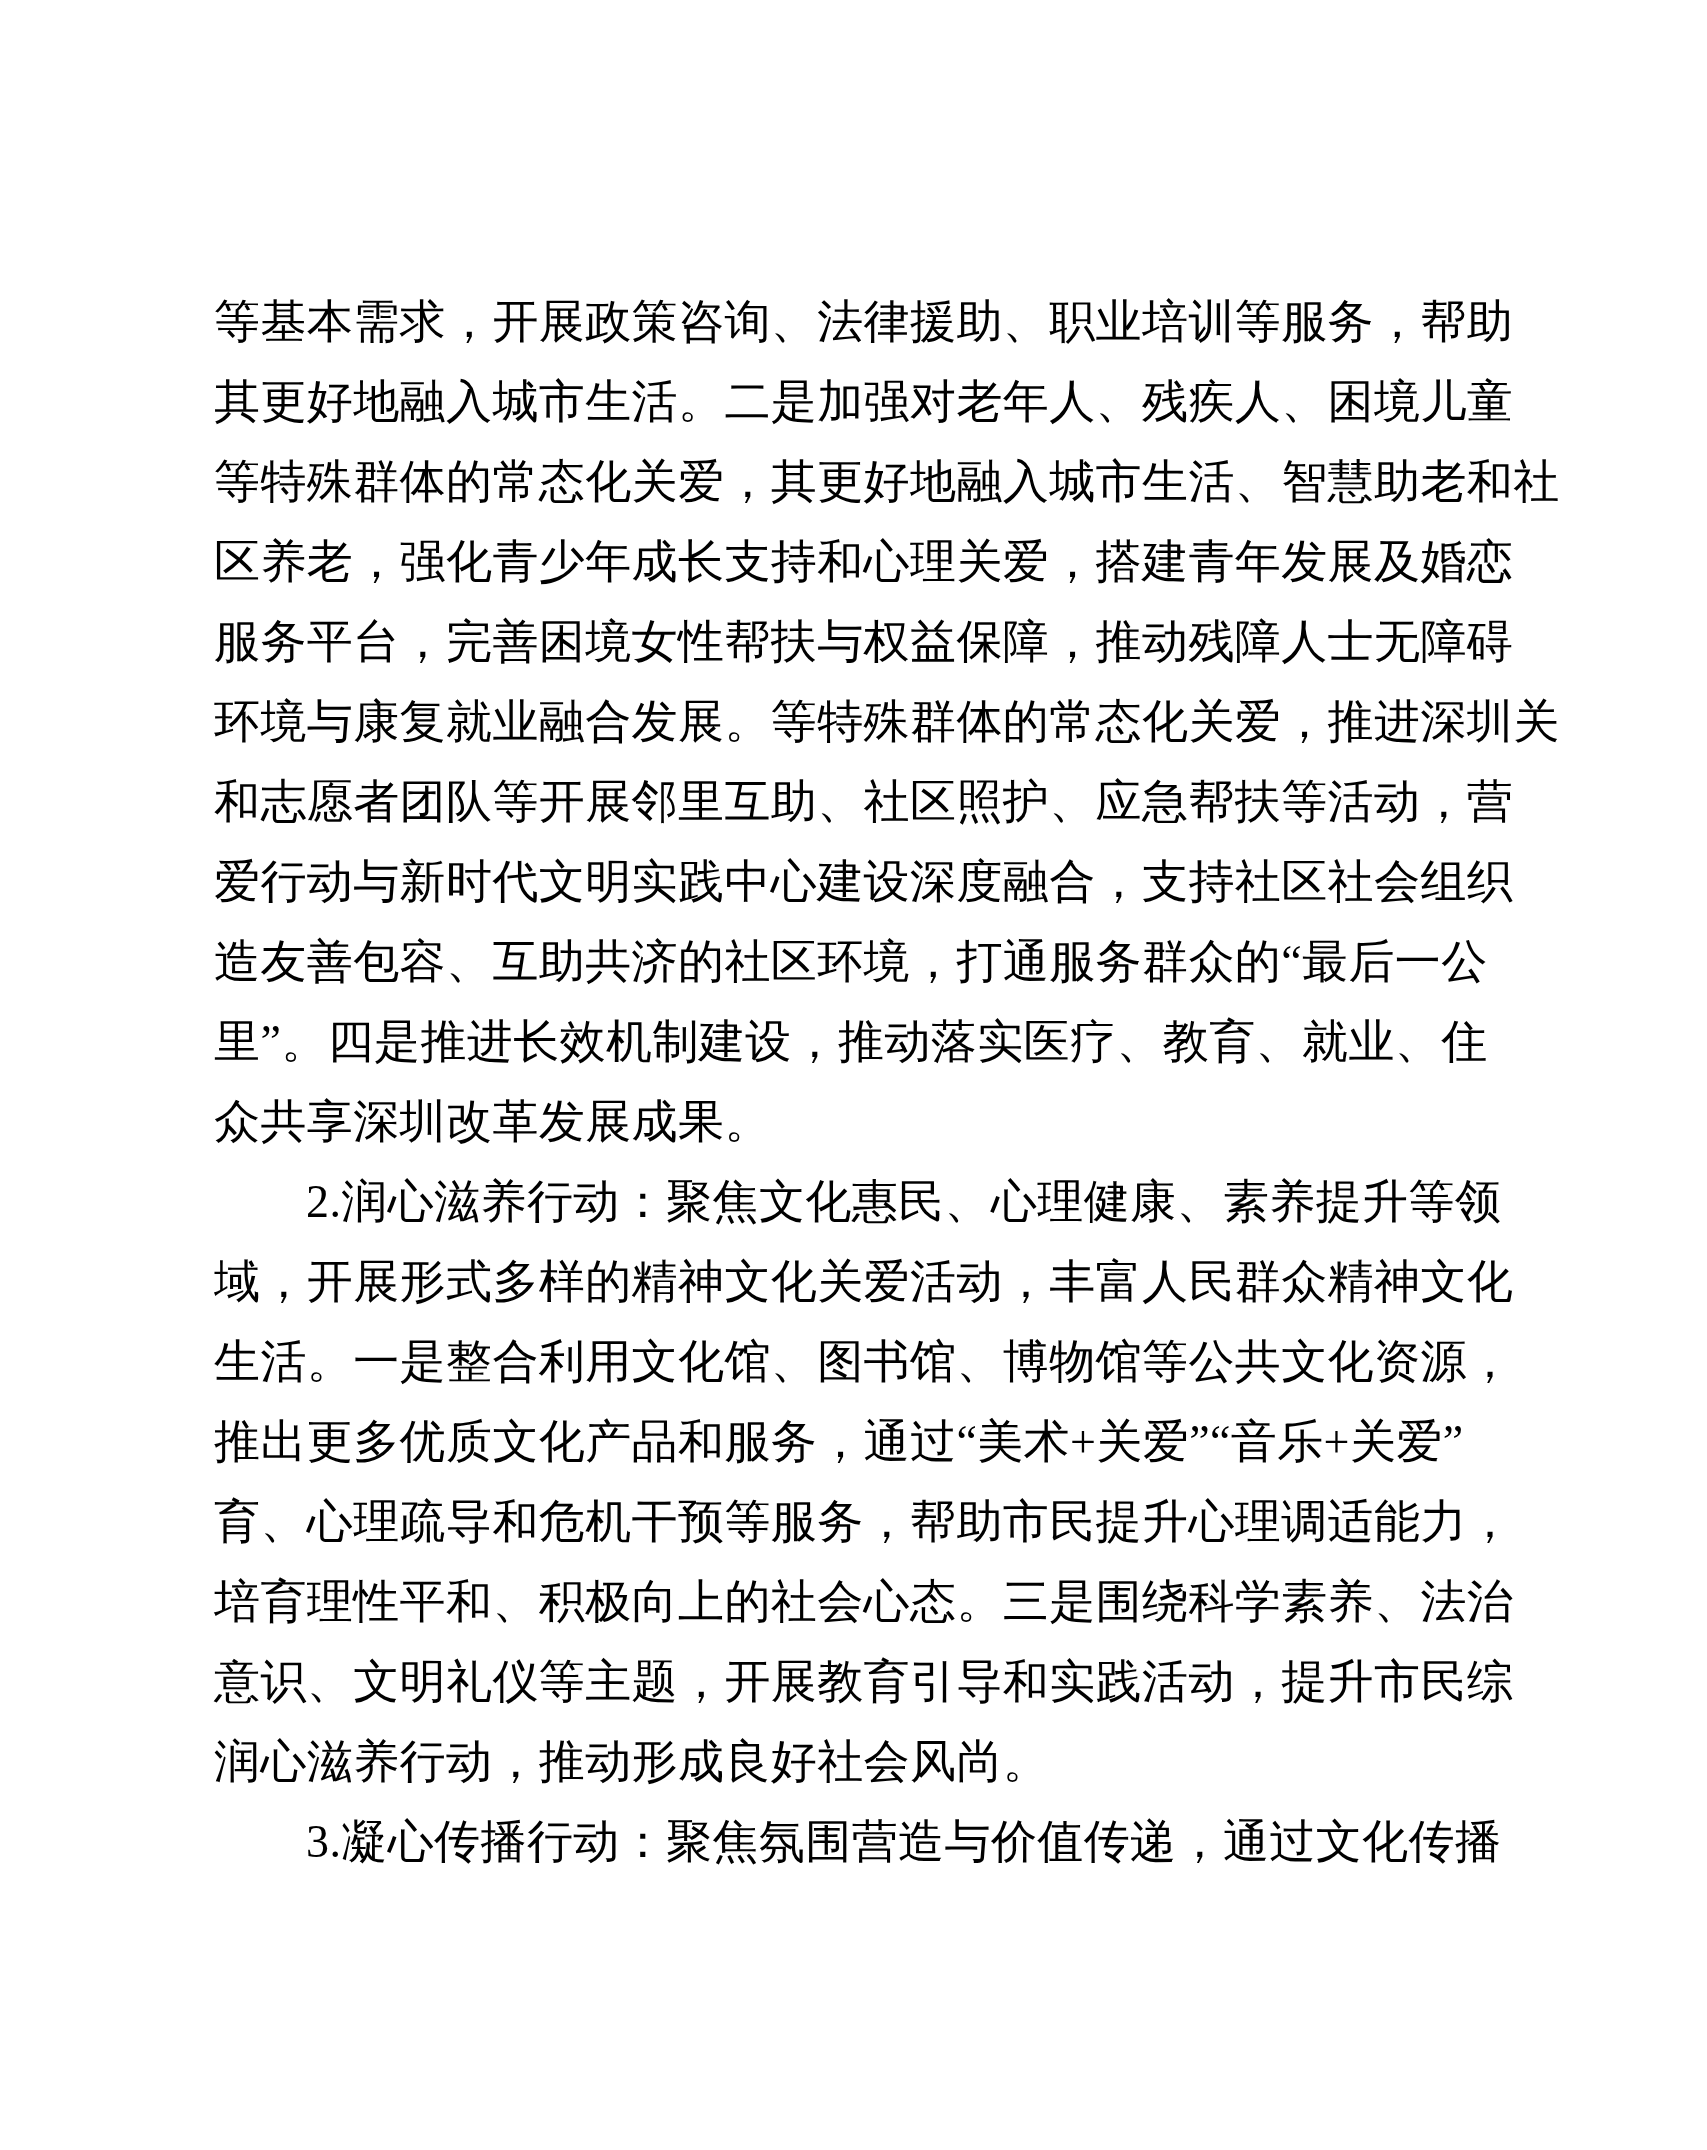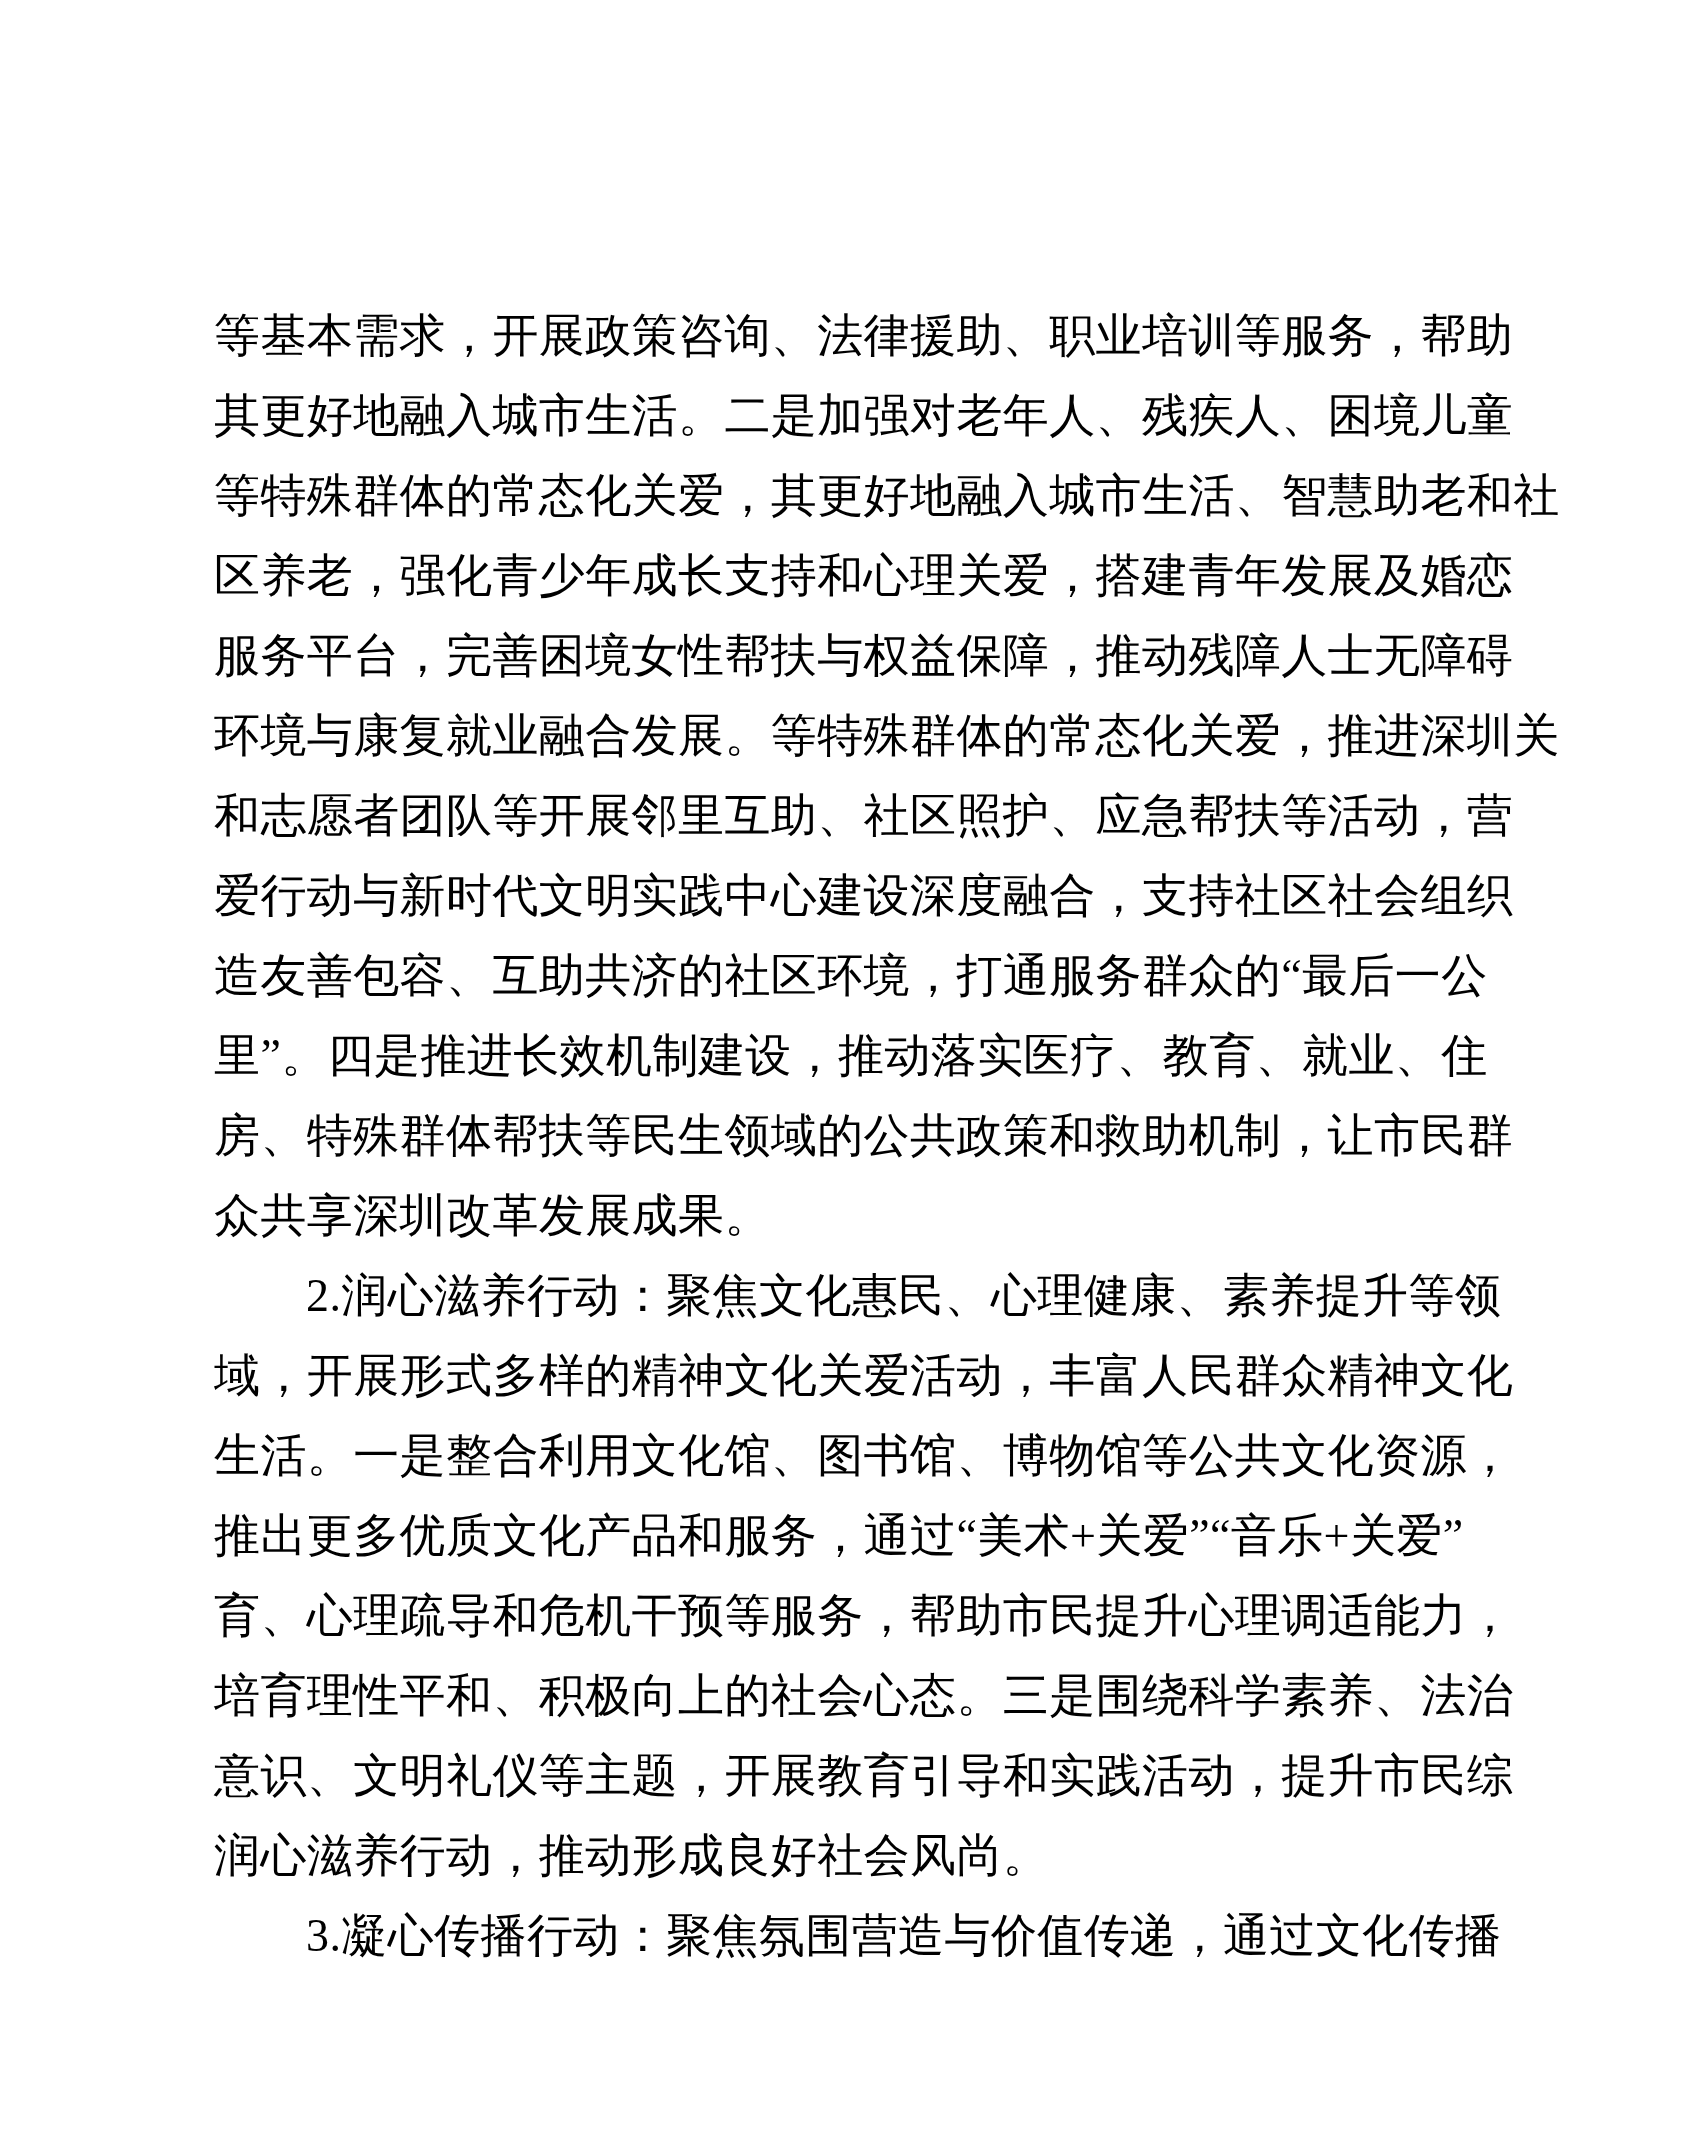--- a/index.html
+++ b/index.html
@@ -15,21 +15,21 @@
     overflow: hidden;
   }
   .page {
     position: absolute;
     inset: 0;
     background: #ffffff;
   }
   .content {
     position: absolute;
     left: 214px;
-    top: 296px;
+    top: 282px;
     width: 1303px;
     color: #000000;
   }
   .line {
     font-size: 46px;
     line-height: 80px;
     height: 80px;
     white-space: nowrap;
     letter-spacing: 0.4px;
     color: #000000;
@@ -47,21 +47,20 @@
       <div class="line">等基本需求，开展政策咨询、法律援助、职业培训等服务，帮助</div>
       <div class="line">其更好地融入城市生活。二是加强对老年人、残疾人、困境儿童</div>
       <div class="line">等特殊群体的常态化关爱，其更好地融入城市生活、智慧助老和社</div>
       <div class="line">区养老，强化青少年成长支持和心理关爱，搭建青年发展及婚恋</div>
       <div class="line">服务平台，完善困境女性帮扶与权益保障，推动残障人士无障碍</div>
       <div class="line">环境与康复就业融合发展。等特殊群体的常态化关爱，推进深圳关</div>
       <div class="line">和志愿者团队等开展邻里互助、社区照护、应急帮扶等活动，营</div>
       <div class="line">爱行动与新时代文明实践中心建设深度融合，支持社区社会组织</div>
       <div class="line">造友善包容、互助共济的社区环境，打通服务群众的“最后一公</div>
       <div class="line">里”。四是推进长效机制建设，推动落实医疗、教育、就业、住</div>
-      <div class="line">房、特殊群体帮扶等民生领域的公共政策和救助机制，让市民群</div>
       <div class="line">众共享深圳改革发展成果。</div>
       <div class="line indent">2.润心滋养行动：聚焦文化惠民、心理健康、素养提升等领</div>
       <div class="line">域，开展形式多样的精神文化关爱活动，丰富人民群众精神文化</div>
       <div class="line">生活。一是整合利用文化馆、图书馆、博物馆等公共文化资源，</div>
       <div class="line">推出更多优质文化产品和服务，通过“美术+关爱”“音乐+关爱”</div>
       <div class="line">育、心理疏导和危机干预等服务，帮助市民提升心理调适能力，</div>
       <div class="line">培育理性平和、积极向上的社会心态。三是围绕科学素养、法治</div>
       <div class="line">意识、文明礼仪等主题，开展教育引导和实践活动，提升市民综</div>
       <div class="line">润心滋养行动，推动形成良好社会风尚。</div>
       <div class="line indent">3.凝心传播行动：聚焦氛围营造与价值传递，通过文化传播</div>

